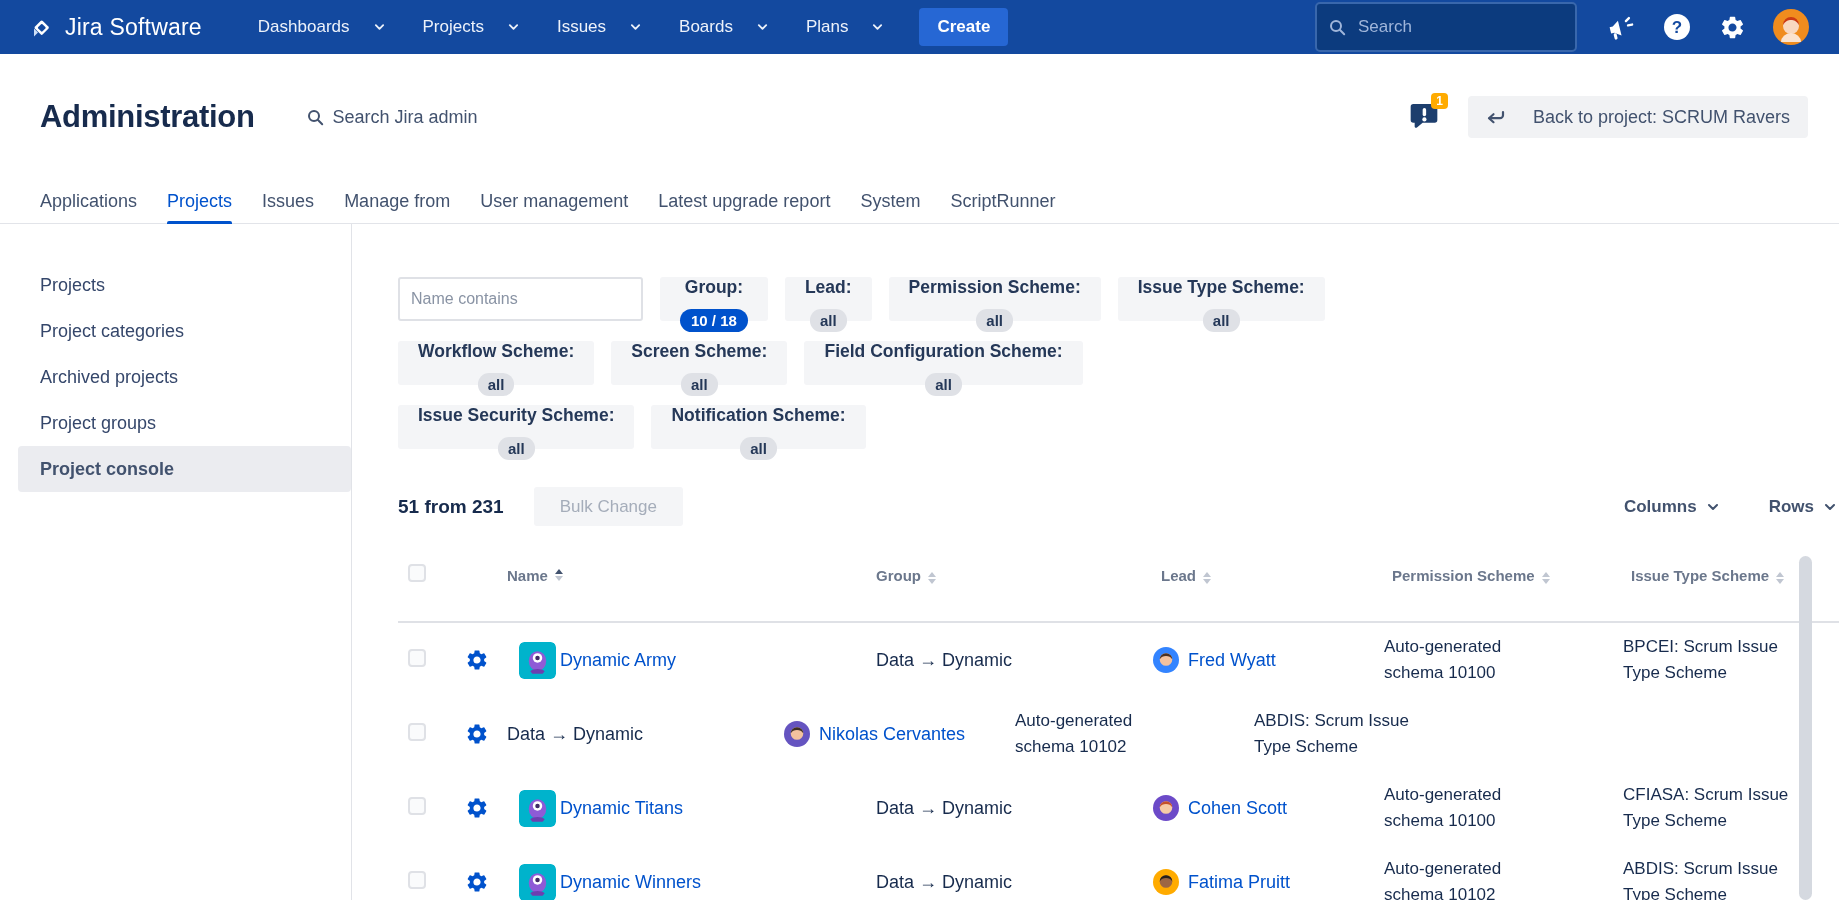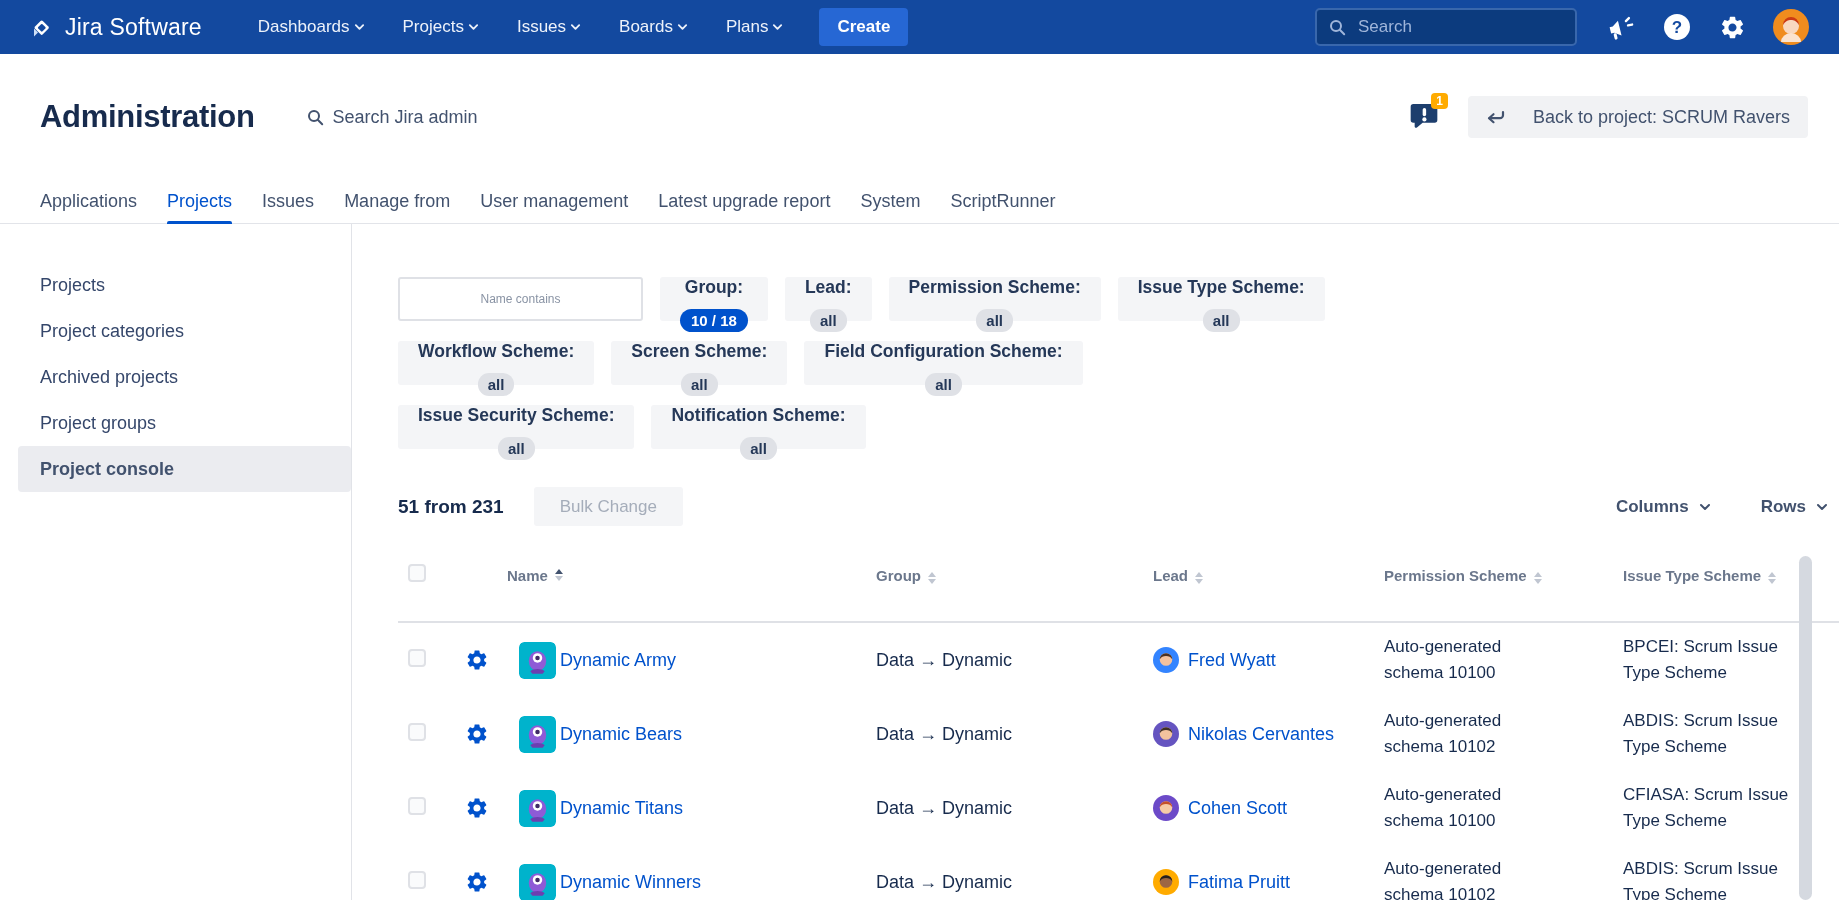--- a/index.html
+++ b/index.html
@@ -5,24 +5,24 @@
   * { box-sizing: border-box; }
   html,body { margin:0; padding:0; }
   body { font-family:"Liberation Sans", sans-serif; background:#fff; }
   .page { position:relative; width:1839px; height:900px; overflow:hidden; background:#fff; }
 
   
   .navbar { height:54px; background:#13499F; display:flex; align-items:center; padding:0 30px 0 28px; color:#fff; }
   .brand { display:flex; align-items:center; gap:10px; margin-right:56px; }
   .brand-text { font-size:23px; font-weight:500; letter-spacing:.2px; white-space:nowrap; }
   .nav-menu { display:flex; align-items:center; gap:38px; }
-  .nav-item { display:flex; align-items:center; gap:4px; font-size:17px; color:#EDF2FA; cursor:pointer; white-space:nowrap; }
+  .nav-item { display:flex; align-items:center; gap:24px; font-size:17px; color:#EDF2FA; cursor:pointer; white-space:nowrap; }
   .chev { display:inline-block; }
   .create-btn { margin-left:36px; background:#2667D4; color:#fff; border:none; border-radius:4px; padding:9px 18px; font-size:17px; font-weight:600; font-family:inherit; cursor:pointer; }
-  .nav-search { margin-left:auto; width:262px; height:38px; background:#0C3B7E; border:2px solid #3967AC; border-radius:5px; display:flex; align-items:center; gap:10px; padding:0 12px; color:#9FB5DA; }
+  .nav-search { margin-left:auto; width:262px; height:50px; background:#0C3B7E; border:2px solid #3967AC; border-radius:5px; display:flex; align-items:center; gap:10px; padding:0 12px; color:#9FB5DA; }
   .nav-search input { background:transparent; border:none; outline:none; color:#E6EDF8; font-size:17px; font-family:inherit; width:190px; }
   .nav-search input::placeholder { color:#9FB5DA; }
   .nav-icons { display:flex; align-items:center; gap:27px; margin-left:28px; }
   .nav-icon { display:flex; align-items:center; justify-content:center; cursor:pointer; }
 
   
   .admin-header { height:126px; display:flex; align-items:center; padding:0 31px 0 40px; }
   .admin-title { font-size:31px; font-weight:700; color:#172B4D; letter-spacing:-.3px; }
   .admin-search { margin-left:52px; display:flex; align-items:center; gap:9px; font-size:18px; color:#42526E; cursor:pointer; }
   .header-right { margin-left:auto; display:flex; align-items:center; gap:24px; }
@@ -38,21 +38,21 @@
 
   
   .layout { display:flex; height:676px; }
   .sidebar { width:352px; flex:none; border-right:1px solid #E1E3E8; padding-top:38px; }
   .side-item { height:46px; display:flex; align-items:center; padding-left:40px; font-size:18px; color:#35476B; cursor:pointer; }
   .side-item.active { background:#EBECF0; border-radius:4px; margin-left:18px; padding-left:22px; font-weight:700; color:#42526E; }
   .main { flex:1; padding:53px 0 0 46px; overflow:visible; }
 
   
   .filter-row { display:flex; align-items:center; gap:17px; margin-bottom:20px; }
-  .name-input { width:245px; height:44px; border:2px solid #DFE1E6; border-radius:3px; padding:0 11px; font-size:12px; font-family:inherit; color:#172B4D; outline:none;text-align:center; }
+  .name-input { width:245px; height:44px; border:2px solid #DFE1E6; border-radius:3px; padding:0 11px; font-size:16px; font-family:inherit; color:#172B4D; outline:none; }
   .name-input::placeholder { color:#8993A4; }
   .filter-btn { height:44px; background:#F4F5F7; border:none; border-radius:3px; display:flex; align-items:center; gap:11px; padding:0 20px; font-size:17.5px; font-weight:600; color:#253858; font-family:inherit; cursor:pointer; white-space:nowrap;flex-direction:column; }
   .pill { background:#DFE1E6; border-radius:11px; padding:3px 10px; font-size:15px; font-weight:600; color:#253858; }
   .pill.blue { background:#0052CC; color:#fff; border-radius:12px; padding:3px 11px; }
 
   
   .count-row { display:flex; align-items:center; margin-top:38px; padding-right:55px; height:39px; }
   .count { font-size:19px; font-weight:700; color:#172B4D; }
   .bulk-btn { margin-left:30px; height:39px; background:#F4F5F7; border:none; border-radius:3px; padding:0 26px; font-size:17px; color:#A5ADBA; font-family:inherit; cursor:default; }
   .view-controls { margin-left:auto; display:flex; align-items:center; gap:50px; }
@@ -329,21 +329,21 @@
                 <b class="dn"></b>
               </span>
           </div>
           <div class="hcell" style="width:277px; flex:none;">
             <span>Group</span>
             <span class="sort">
                 <b class="up"></b>
                 <b class="dn"></b>
               </span>
           </div>
-          <div class="hcell" style="width:231px; flex:none;">
+          <div class="hcell" style="width:231px; flex:none;margin-left:8px;">
             <span>Lead</span>
             <span class="sort">
                 <b class="up"></b>
                 <b class="dn"></b>
               </span>
           </div>
           <div class="hcell" style="width:239px; flex:none;">
             <span>Permission Scheme</span>
             <span class="sort">
                 <b class="up"></b>
@@ -396,100 +396,90 @@
           </div>
         </div>
 
         <div class="trow">
           <div class="col-check"><span class="checkbox"></span></div>
           <div class="col-gear">
             <svg width="24" height="24" viewBox="0 0 24 24" fill="#0052CC">
                 <path d="M19.14 12.94c.04-.3.06-.61.06-.94 0-.32-.02-.64-.07-.94l2.03-1.58a.49.49 0 0 0 .12-.61l-1.92-3.32a.488.488 0 0 0-.59-.22l-2.39.96c-.5-.38-1.03-.7-1.62-.94l-.36-2.54a.484.484 0 0 0-.48-.41h-3.84c-.24 0-.43.17-.47.41l-.36 2.54c-.59.24-1.13.57-1.62.94l-2.39-.96c-.22-.08-.47 0-.59.22L2.74 8.87c-.12.21-.08.47.12.61l2.03 1.58c-.05.3-.09.63-.09.94s.02.64.07.94l-2.03 1.58a.49.49 0 0 0-.12.61l1.92 3.32c.12.22.37.29.59.22l2.39-.96c.5.38 1.03.7 1.62.94l.36 2.54c.05.24.24.41.48.41h3.84c.24 0 .44-.17.47-.41l.36-2.54c.59-.24 1.13-.56 1.62-.94l2.39.96c.22.08.47 0 .59-.22l1.92-3.32c.12-.22.07-.47-.12-.61l-2.01-1.58zM12 15.6A3.61 3.61 0 0 1 8.4 12c0-1.98 1.62-3.6 3.6-3.6s3.6 1.62 3.6 3.6-1.62 3.6-3.6 3.6z"></path>
               </svg>
           </div>
+          <div class="col-group"><span>Data → Dynamic</span></div>
+          <div class="col-lead">
+            <svg class="lavatar" viewBox="0 0 26 26">
+              <circle cx="13" cy="13" r="13" fill="#6554C0"></circle>
+              <circle cx="13" cy="12.5" r="6.3" fill="#F3C29E"></circle>
+              <path d="M6.7 12.5 a6.3 6.3 0 0 1 12.6 0 c-1.6-2.6-3.4-3.4-6.3-3.4 s-4.7.8-6.3 3.4 z" fill="#3E2F23"></path>
+            </svg>
+            <a class="plink">Nikolas Cervantes</a>
+          </div>
+          <div class="col-perm">
+            <div>Auto-generated</div>
+            <div>schema 10102</div>
+          </div>
+          <div class="col-issue">
+            <div>ABDIS: Scrum Issue</div>
+            <div>Type Scheme</div>
+          </div>
+        </div>
+
+        <div class="trow">
+          <div class="col-check"><span class="checkbox"></span></div>
+          <div class="col-gear">
+            <svg width="24" height="24" viewBox="0 0 24 24" fill="#0052CC">
+                <path d="M19.14 12.94c.04-.3.06-.61.06-.94 0-.32-.02-.64-.07-.94l2.03-1.58a.49.49 0 0 0 .12-.61l-1.92-3.32a.488.488 0 0 0-.59-.22l-2.39.96c-.5-.38-1.03-.7-1.62-.94l-.36-2.54a.484.484 0 0 0-.48-.41h-3.84c-.24 0-.43.17-.47.41l-.36 2.54c-.59.24-1.13.57-1.62.94l-2.39-.96c-.22-.08-.47 0-.59.22L2.74 8.87c-.12.21-.08.47.12.61l2.03 1.58c-.05.3-.09.63-.09.94s.02.64.07.94l-2.03 1.58a.49.49 0 0 0-.12.61l1.92 3.32c.12.22.37.29.59.22l2.39-.96c.5.38 1.03.7 1.62.94l.36 2.54c.05.24.24.41.48.41h3.84c.24 0 .44-.17.47-.41l.36-2.54c.59-.24 1.13-.56 1.62-.94l2.39.96c.22.08.47 0 .59-.22l1.92-3.32c.12-.22.07-.47-.12-.61l-2.01-1.58zM12 15.6A3.61 3.61 0 0 1 8.4 12c0-1.98 1.62-3.6 3.6-3.6s3.6 1.62 3.6 3.6-1.62 3.6-3.6 3.6z"></path>
+              </svg>
+          </div>
           <div class="col-name">
             <svg class="pavatar" viewBox="0 0 36 36">
               <rect width="36" height="36" rx="5" fill="#00B3CC"></rect>
               <ellipse cx="18" cy="18.5" rx="8.5" ry="9.5" fill="#8E5BD6"></ellipse>
               <circle cx="18" cy="15.5" r="4.6" fill="#fff"></circle>
               <circle cx="18" cy="15.5" r="2.2" fill="#3F2B66"></circle>
               <path d="M11 28.5 c2.5-3 11.5-3 14 0 l-2 2.5 h-10 z" fill="#6C3FB0"></path>
             </svg>
-            <a class="plink">Dynamic Bears</a>
+            <a class="plink">Dynamic Titans</a>
           </div>
           <div class="col-group"><span>Data → Dynamic</span></div>
           <div class="col-lead">
             <svg class="lavatar" viewBox="0 0 26 26">
-              <circle cx="13" cy="13" r="13" fill="#6554C0"></circle>
-              <circle cx="13" cy="12.5" r="6.3" fill="#F3C29E"></circle>
-              <path d="M6.7 12.5 a6.3 6.3 0 0 1 12.6 0 c-1.6-2.6-3.4-3.4-6.3-3.4 s-4.7.8-6.3 3.4 z" fill="#3E2F23"></path>
-            </svg>
-            <a class="plink">Nikolas Cervantes</a>
+              <circle cx="13" cy="13" r="13" fill="#6C4AC8"></circle>
+              <circle cx="13" cy="12.5" r="6.3" fill="#F6CBA6"></circle>
+              <path d="M6.7 12.5 a6.3 6.3 0 0 1 12.6 0 c-1.6-2.6-3.4-3.4-6.3-3.4 s-4.7.8-6.3 3.4 z" fill="#C4502B"></path>
+            </svg>
+            <a class="plink">Cohen Scott</a>
           </div>
           <div class="col-perm">
             <div>Auto-generated</div>
-            <div>schema 10102</div>
+            <div>schema 10100</div>
           </div>
           <div class="col-issue">
-            <div>ABDIS: Scrum Issue</div>
+            <div>CFIASA: Scrum Issue</div>
             <div>Type Scheme</div>
           </div>
         </div>
 
         <div class="trow">
           <div class="col-check"><span class="checkbox"></span></div>
           <div class="col-gear">
             <svg width="24" height="24" viewBox="0 0 24 24" fill="#0052CC">
                 <path d="M19.14 12.94c.04-.3.06-.61.06-.94 0-.32-.02-.64-.07-.94l2.03-1.58a.49.49 0 0 0 .12-.61l-1.92-3.32a.488.488 0 0 0-.59-.22l-2.39.96c-.5-.38-1.03-.7-1.62-.94l-.36-2.54a.484.484 0 0 0-.48-.41h-3.84c-.24 0-.43.17-.47.41l-.36 2.54c-.59.24-1.13.57-1.62.94l-2.39-.96c-.22-.08-.47 0-.59.22L2.74 8.87c-.12.21-.08.47.12.61l2.03 1.58c-.05.3-.09.63-.09.94s.02.64.07.94l-2.03 1.58a.49.49 0 0 0-.12.61l1.92 3.32c.12.22.37.29.59.22l2.39-.96c.5.38 1.03.7 1.62.94l.36 2.54c.05.24.24.41.48.41h3.84c.24 0 .44-.17.47-.41l.36-2.54c.59-.24 1.13-.56 1.62-.94l2.39.96c.22.08.47 0 .59-.22l1.92-3.32c.12-.22.07-.47-.12-.61l-2.01-1.58zM12 15.6A3.61 3.61 0 0 1 8.4 12c0-1.98 1.62-3.6 3.6-3.6s3.6 1.62 3.6 3.6-1.62 3.6-3.6 3.6z"></path>
               </svg>
           </div>
           <div class="col-name">
             <svg class="pavatar" viewBox="0 0 36 36">
               <rect width="36" height="36" rx="5" fill="#00B3CC"></rect>
               <ellipse cx="18" cy="18.5" rx="8.5" ry="9.5" fill="#8E5BD6"></ellipse>
               <circle cx="18" cy="15.5" r="4.6" fill="#fff"></circle>
               <circle cx="18" cy="15.5" r="2.2" fill="#3F2B66"></circle>
               <path d="M11 28.5 c2.5-3 11.5-3 14 0 l-2 2.5 h-10 z" fill="#6C3FB0"></path>
             </svg>
-            <a class="plink">Dynamic Titans</a>
-          </div>
-          <div class="col-group"><span>Data → Dynamic</span></div>
-          <div class="col-lead">
-            <svg class="lavatar" viewBox="0 0 26 26">
-              <circle cx="13" cy="13" r="13" fill="#6C4AC8"></circle>
-              <circle cx="13" cy="12.5" r="6.3" fill="#F6CBA6"></circle>
-              <path d="M6.7 12.5 a6.3 6.3 0 0 1 12.6 0 c-1.6-2.6-3.4-3.4-6.3-3.4 s-4.7.8-6.3 3.4 z" fill="#C4502B"></path>
-            </svg>
-            <a class="plink">Cohen Scott</a>
-          </div>
-          <div class="col-perm">
-            <div>Auto-generated</div>
-            <div>schema 10100</div>
-          </div>
-          <div class="col-issue">
-            <div>CFIASA: Scrum Issue</div>
-            <div>Type Scheme</div>
-          </div>
-        </div>
-
-        <div class="trow">
-          <div class="col-check"><span class="checkbox"></span></div>
-          <div class="col-gear">
-            <svg width="24" height="24" viewBox="0 0 24 24" fill="#0052CC">
-                <path d="M19.14 12.94c.04-.3.06-.61.06-.94 0-.32-.02-.64-.07-.94l2.03-1.58a.49.49 0 0 0 .12-.61l-1.92-3.32a.488.488 0 0 0-.59-.22l-2.39.96c-.5-.38-1.03-.7-1.62-.94l-.36-2.54a.484.484 0 0 0-.48-.41h-3.84c-.24 0-.43.17-.47.41l-.36 2.54c-.59.24-1.13.57-1.62.94l-2.39-.96c-.22-.08-.47 0-.59.22L2.74 8.87c-.12.21-.08.47.12.61l2.03 1.58c-.05.3-.09.63-.09.94s.02.64.07.94l-2.03 1.58a.49.49 0 0 0-.12.61l1.92 3.32c.12.22.37.29.59.22l2.39-.96c.5.38 1.03.7 1.62.94l.36 2.54c.05.24.24.41.48.41h3.84c.24 0 .44-.17.47-.41l.36-2.54c.59-.24 1.13-.56 1.62-.94l2.39.96c.22.08.47 0 .59-.22l1.92-3.32c.12-.22.07-.47-.12-.61l-2.01-1.58zM12 15.6A3.61 3.61 0 0 1 8.4 12c0-1.98 1.62-3.6 3.6-3.6s3.6 1.62 3.6 3.6-1.62 3.6-3.6 3.6z"></path>
-              </svg>
-          </div>
-          <div class="col-name">
-            <svg class="pavatar" viewBox="0 0 36 36">
-              <rect width="36" height="36" rx="5" fill="#00B3CC"></rect>
-              <ellipse cx="18" cy="18.5" rx="8.5" ry="9.5" fill="#8E5BD6"></ellipse>
-              <circle cx="18" cy="15.5" r="4.6" fill="#fff"></circle>
-              <circle cx="18" cy="15.5" r="2.2" fill="#3F2B66"></circle>
-              <path d="M11 28.5 c2.5-3 11.5-3 14 0 l-2 2.5 h-10 z" fill="#6C3FB0"></path>
-            </svg>
             <a class="plink">Dynamic Winners</a>
           </div>
           <div class="col-group"><span>Data → Dynamic</span></div>
           <div class="col-lead">
             <svg class="lavatar" viewBox="0 0 26 26">
               <circle cx="13" cy="13" r="13" fill="#FFAB00"></circle>
               <circle cx="13" cy="12.5" r="6.3" fill="#9C6644"></circle>
               <path d="M6.7 12.5 a6.3 6.3 0 0 1 12.6 0 c-1.6-2.6-3.4-3.4-6.3-3.4 s-4.7.8-6.3 3.4 z" fill="#27201B"></path>
             </svg>
             <a class="plink">Fatima Pruitt</a>

